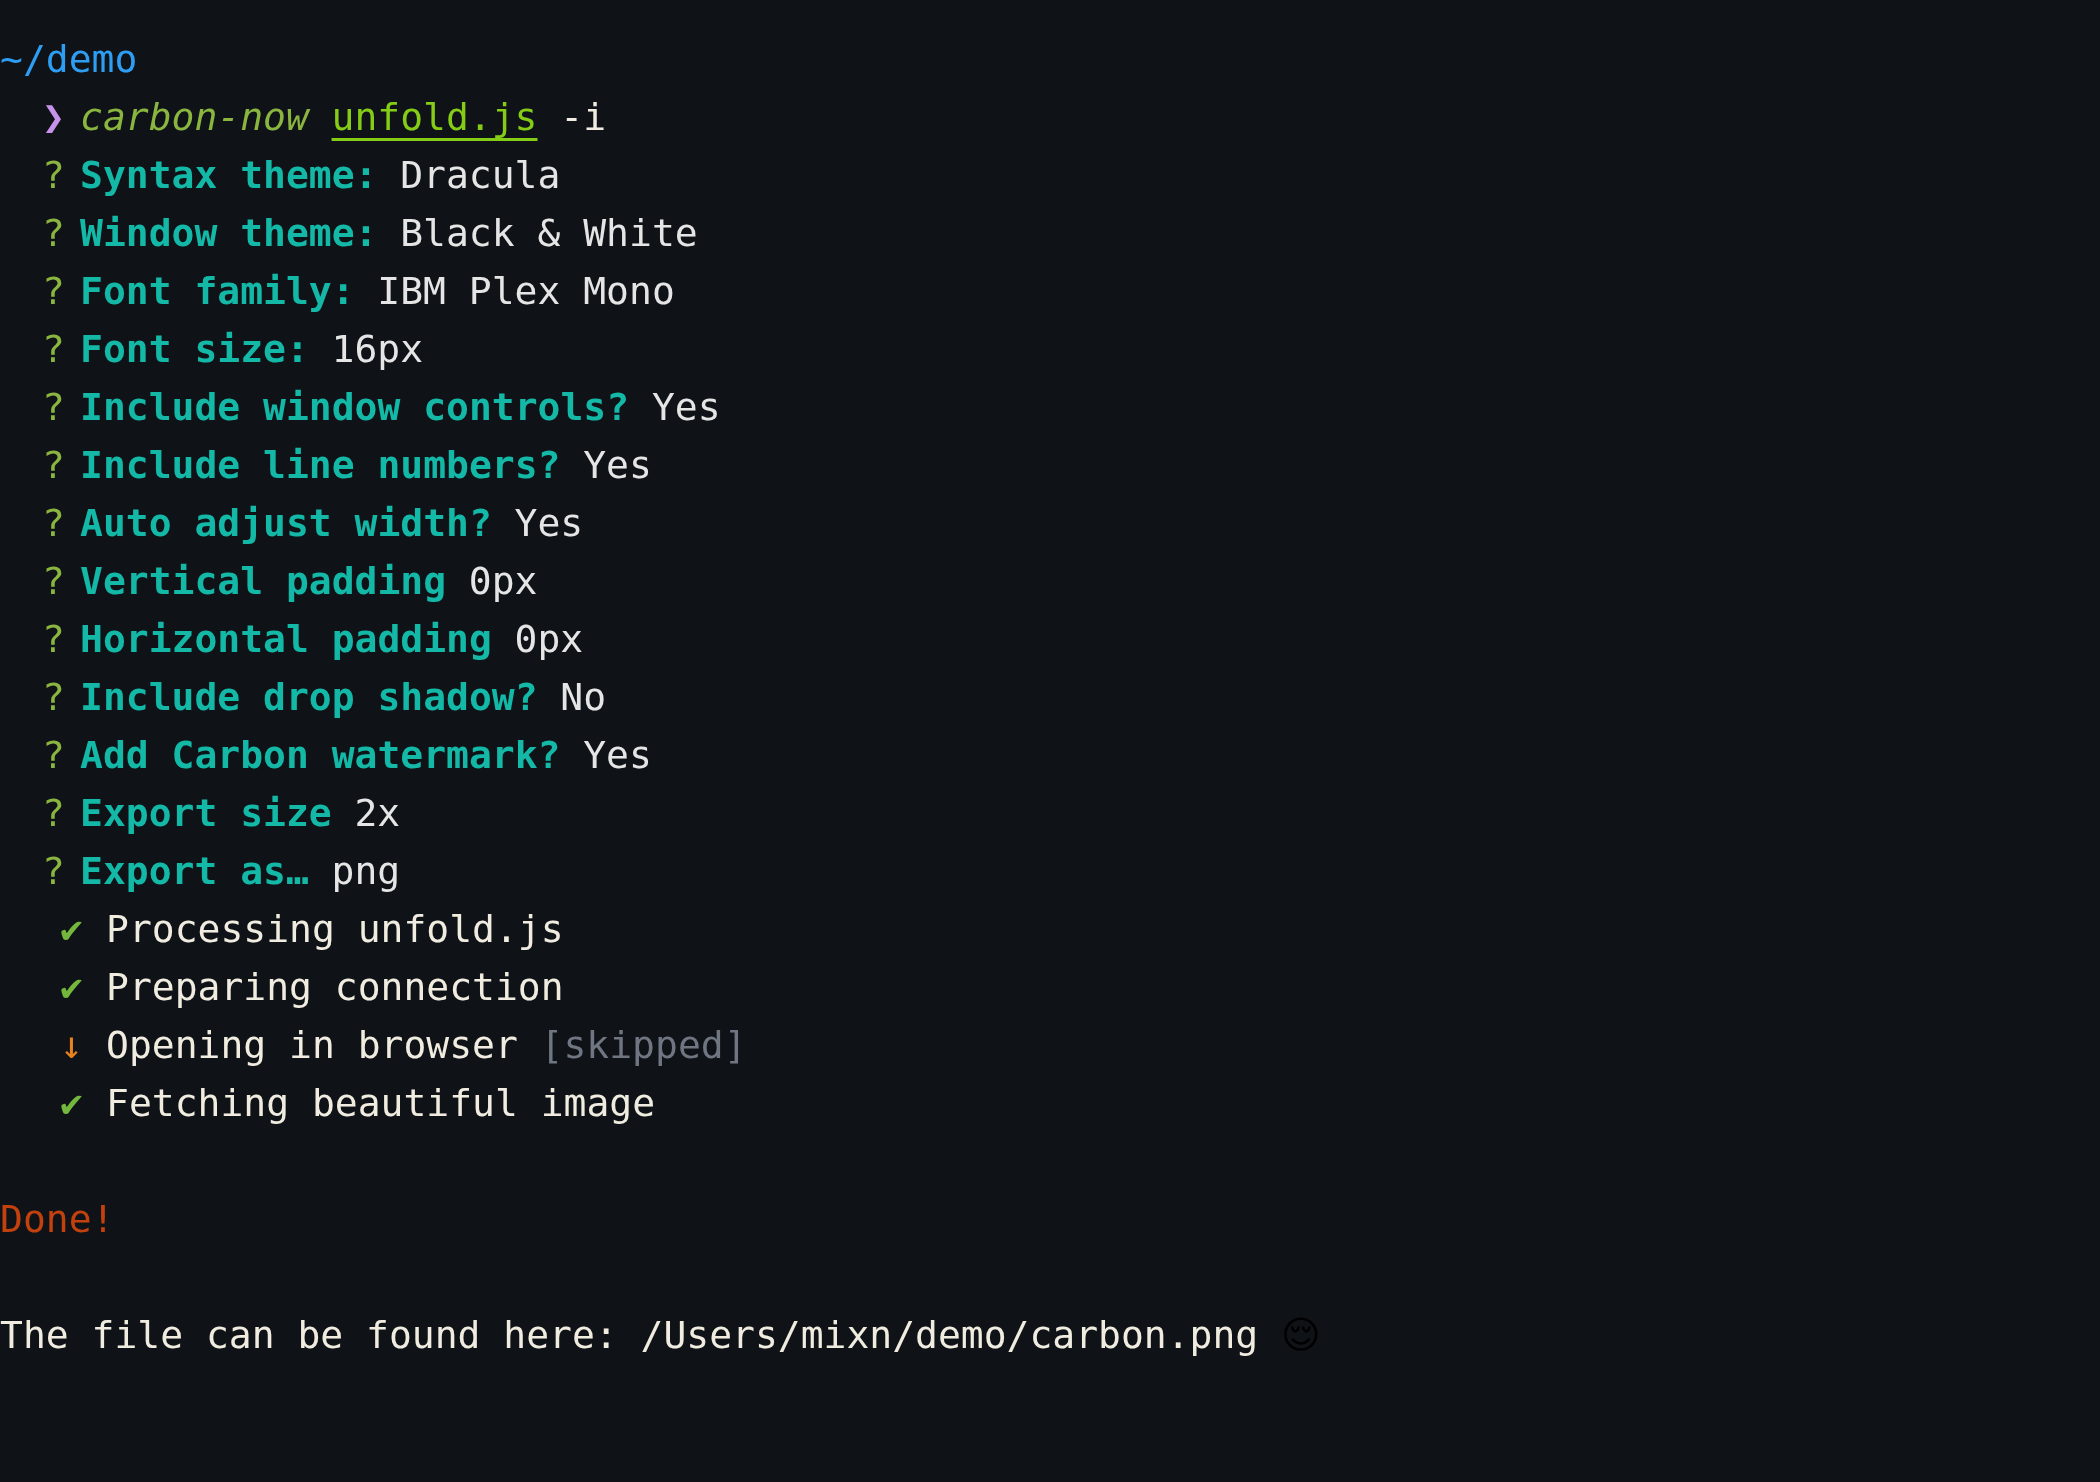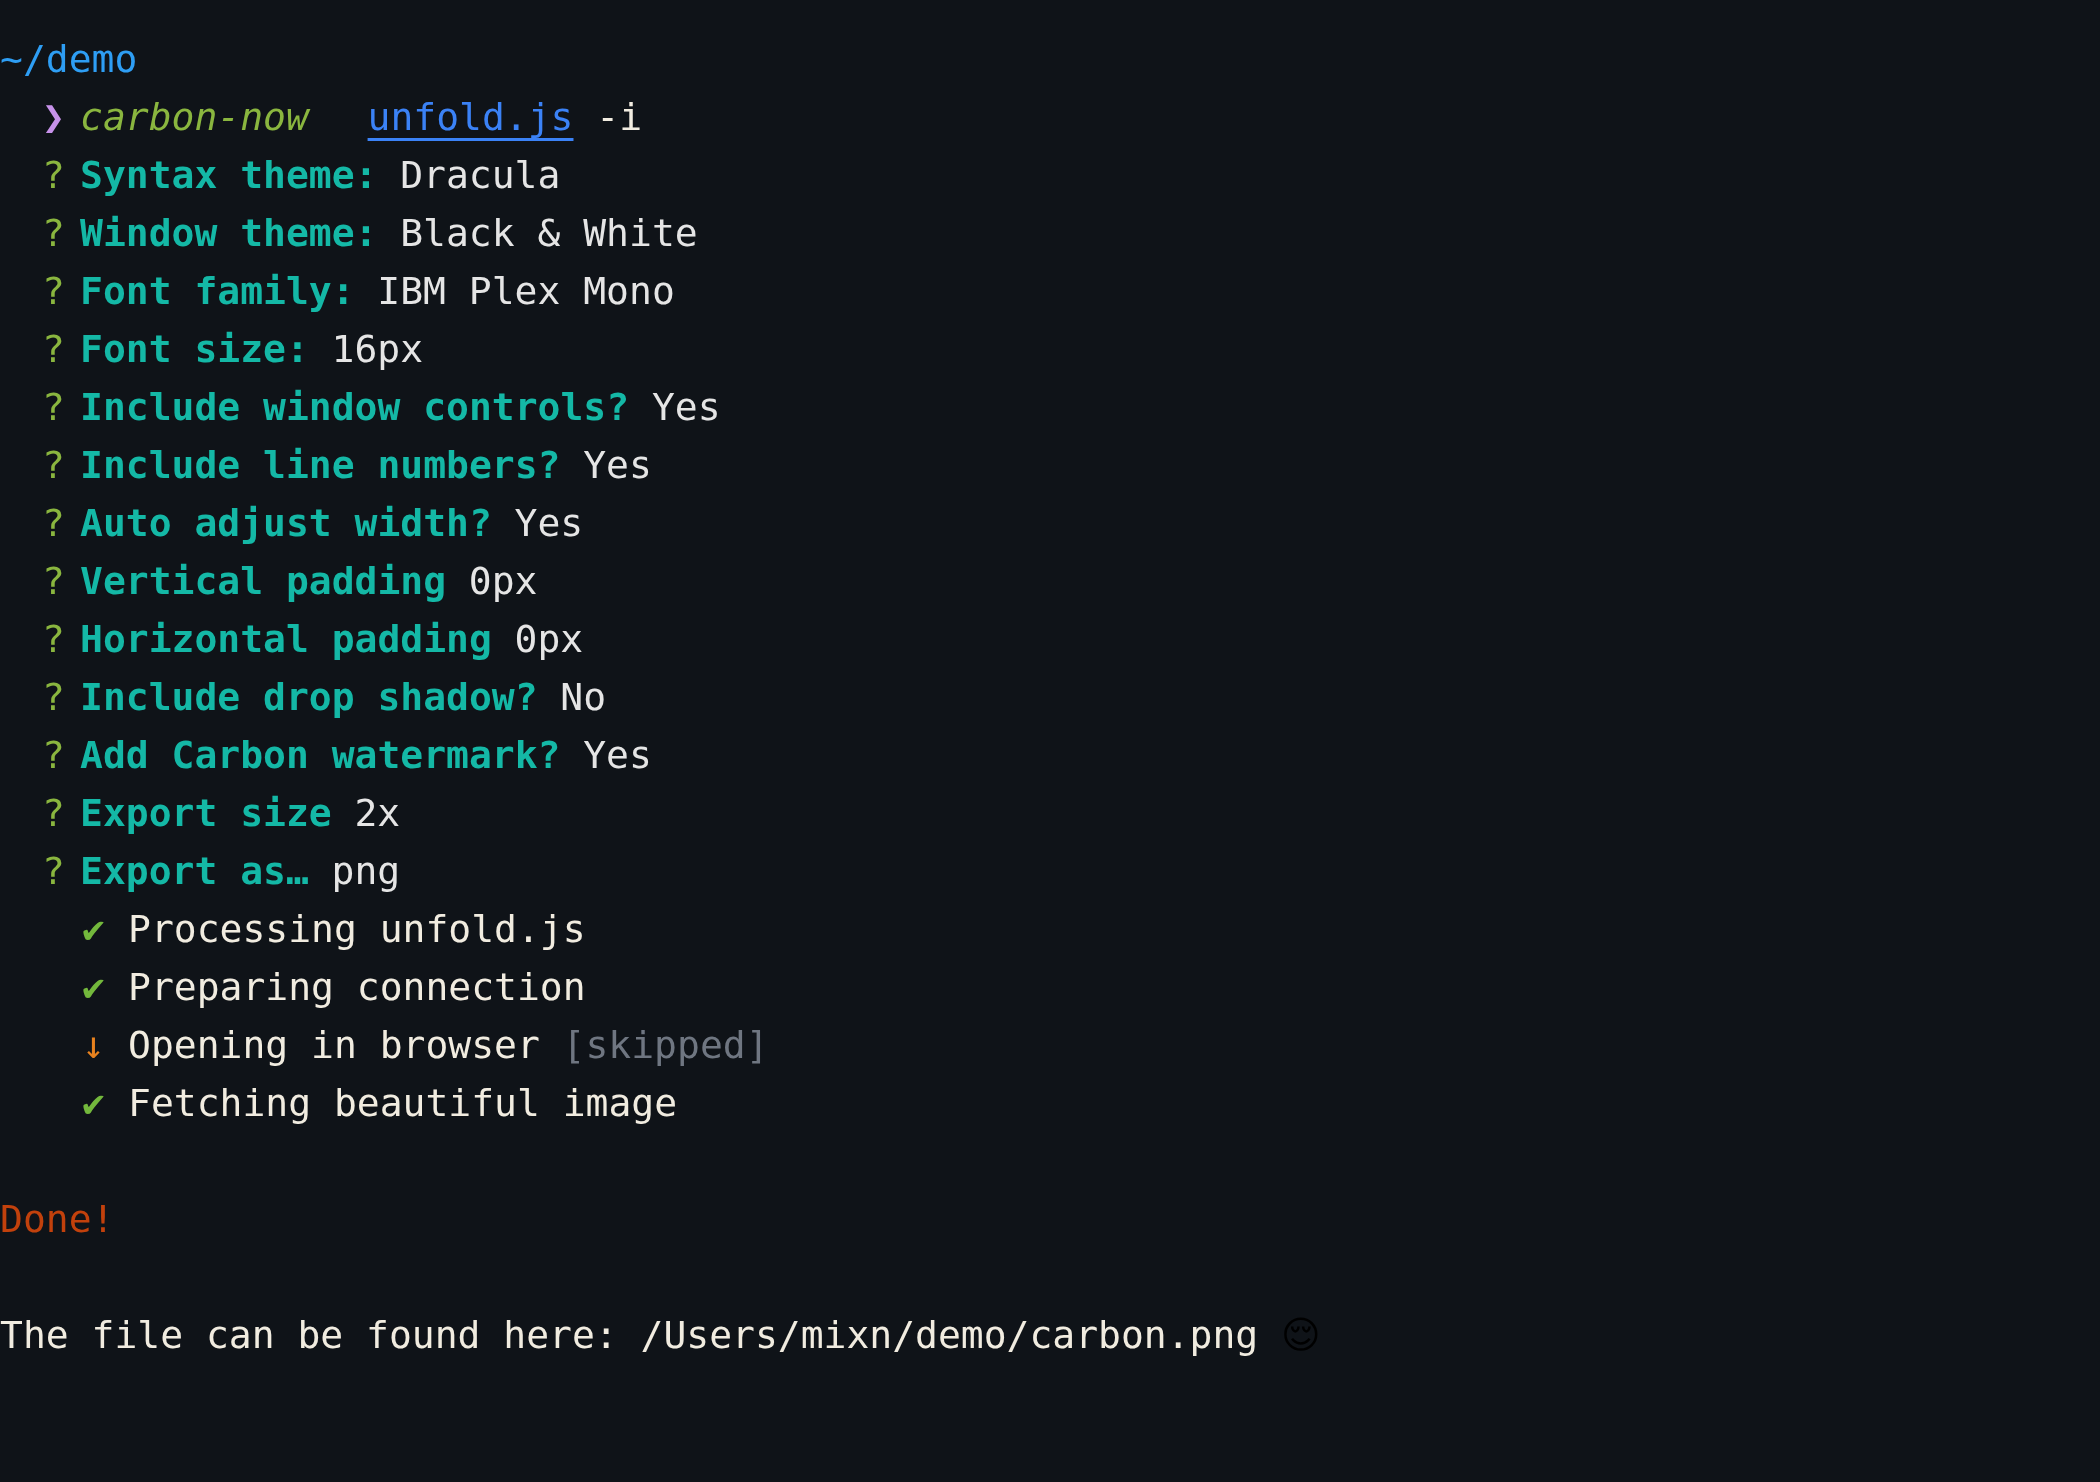--- a/index.html
+++ b/index.html
@@ -38,26 +38,26 @@
     width: 38px;
     color: #c792ea;
     font-weight: 700;
   }
   .gutter-mark {
     display: inline-block;
     width: 46px;
     text-align: left;
   }
   .indent-q { padding-left: 42px; }
-  .indent-mark { padding-left: 82px; }
+  .indent-mark { padding-left: 60px; }
   .indent-plain { }
 
   .c-path   { color: #2e9ef4; }
   .c-cmd    { color: #8ab63f; font-style: italic; }
-  .c-file   { color: #3b82f6; text-decoration: underline; text-underline-offset: 8px; margin-left: 36px; }
+  .c-file   { color: #84cc16; text-decoration: underline; text-underline-offset: 8px; }
   .c-arg    { color: #f1ece0; }
   .c-label  { color: #14b8a6; font-weight: 700; }
   .c-value  { color: #e5e5e5; }
   .c-check  { color: #73b83c; font-weight: 700; }
   .c-down   { color: #e8821e; }
   .c-text   { color: #f1ece0; }
   .c-skip   { color: #6f7681; }
   .c-done   { color: #c2410c; }
   .c-emoji  { font-family: "DejaVu Sans", sans-serif; }
   .blank { height: 58px; display: block; }

